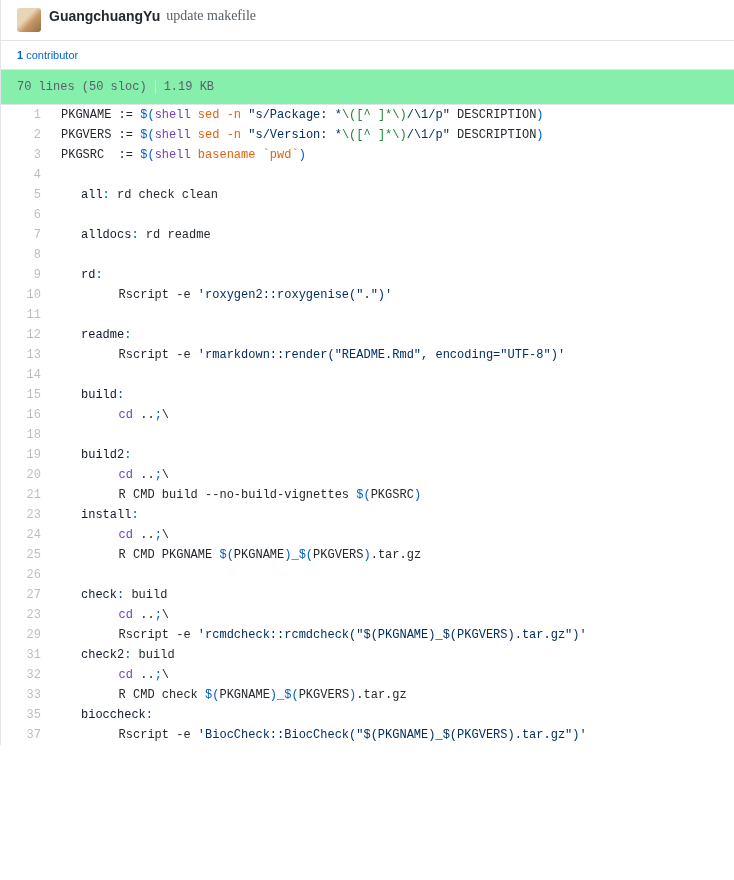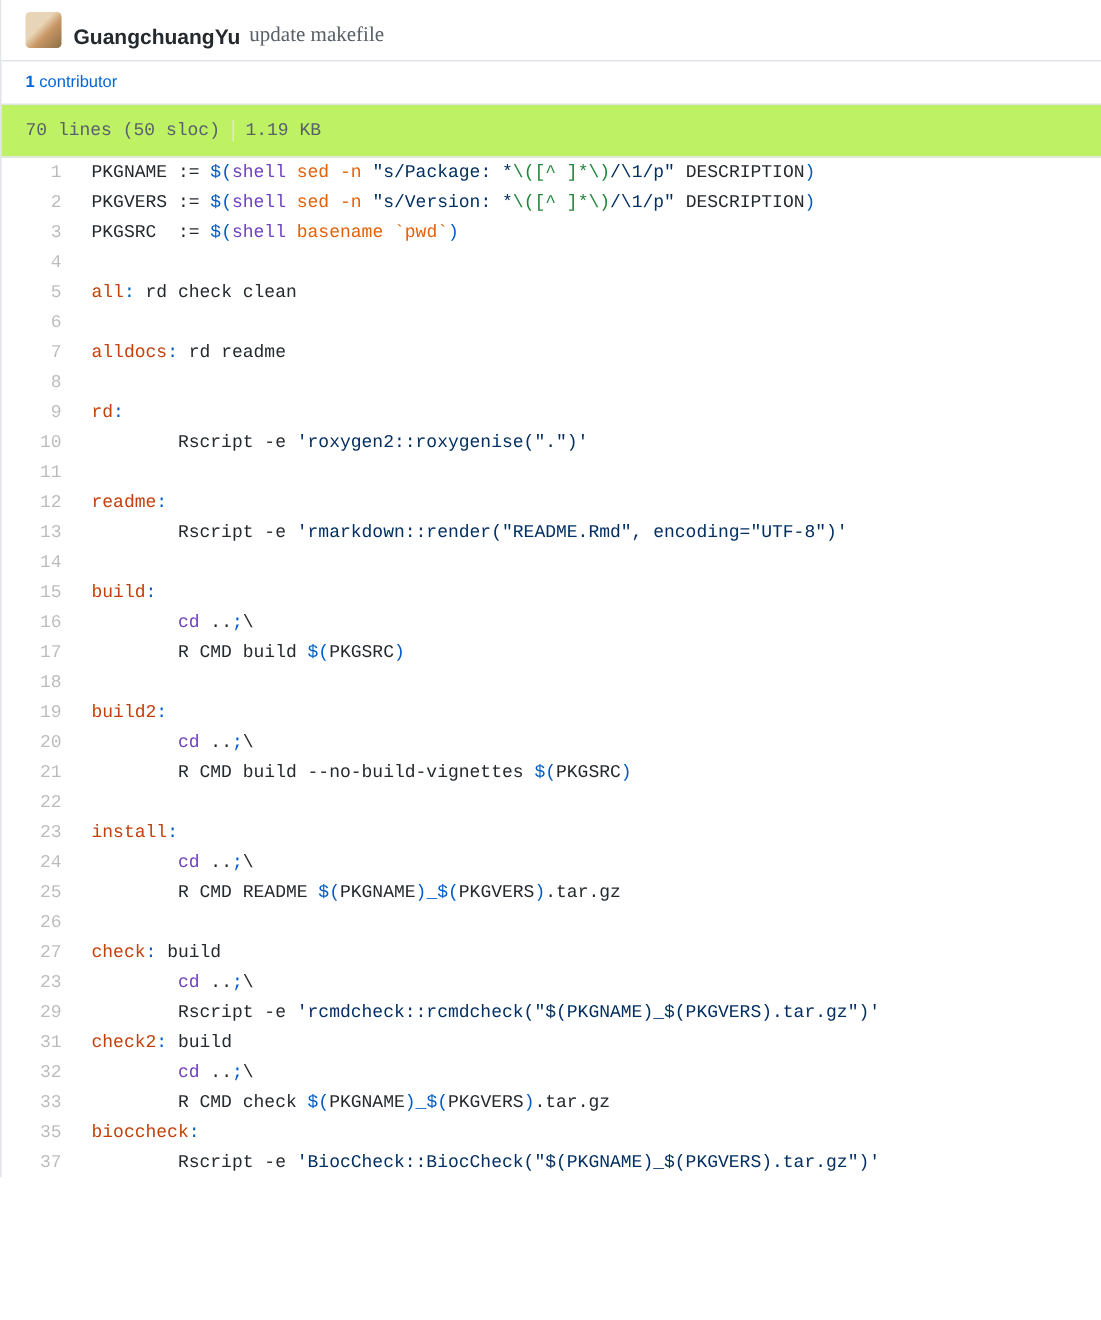--- a/index.html
+++ b/index.html
@@ -1,35 +1,35 @@
 <!DOCTYPE html>
 <html><head>
 <meta charset="utf-8">
 <style>
 * { margin:0; padding:0; box-sizing:border-box; }
 body { font-family: -apple-system, BlinkMacSystemFont, "Segoe UI", Helvetica, Arial, sans-serif; font-size:14px; color:#24292e; background:#fff; }
 .container { width:734px; border-left:1px solid #e1e4e8; }
-.commit-bar { display:flex; align-items:flex-end; padding:8px 16px; border-bottom:1px solid #e1e4e8; background:#fff; }
+.commit-bar { display:flex; align-items:flex-start; padding:8px 16px; border-bottom:1px solid #e1e4e8; background:#fff; }
 .avatar { width:24px; height:24px; border-radius:3px; background:linear-gradient(135deg,#e8d5b7 40%,#c89664 60%,#8b6f47); margin-right:8px; }
 .author { font-weight:600; color:#24292e; margin-right:6px; }
 .commit-msg { color:#586069;font-family:Liberation Serif, serif; }
 .contrib-bar { padding:8px 16px; border-bottom:1px solid #e1e4e8; font-size:11px; }
 .contrib-bar a { color:#0366d6; text-decoration:none; }
 .contrib-bar a .num { font-weight:600; }
-.file-header { padding:10px 16px; border-bottom:1px solid #e1e4e8; background:#bef264; color:#586069; font-size:12px; font-family:SFMono-Regular,Consolas,"Liberation Mono",Menlo,monospace; }
+.file-header { padding:10px 16px; border-bottom:1px solid #e1e4e8; background:#86efac; color:#586069; font-size:12px; font-family:SFMono-Regular,Consolas,"Liberation Mono",Menlo,monospace; }
 .sep { display:inline-block; width:1px; height:14px; background:#e1e4e8; margin:0 8px; vertical-align:middle; }
 .code-table { border-collapse:collapse; width:100%; font-family:SFMono-Regular,Consolas,"Liberation Mono",Menlo,monospace; font-size:12px; line-height:20px; }
 .ln { width:50px; text-align:right; padding:0 10px; color:rgba(27,31,35,0.3); user-select:none; vertical-align:top; }
 .cd { padding:0 10px; white-space:pre; vertical-align:top; }
 .k1 { color:#6f42c1; }
 .k2 { color:#005cc5; }
 .kf { color:#e36209;font-family:Liberation Mono, monospace; }
 .s1 { color:#032f62; }
 .gr { color:#22863a; }
-.tg { color:#c2410c; }
+.tg { color:#0f172a;margin-left:20px; }
 .watermark { position:absolute; left:530px; top:843px; display:flex; align-items:center; color:#d0d0d0; font-size:14px; opacity:0.7; }
 .wm-icon { width:20px; height:20px; border:1px solid #d0d0d0; border-radius:3px; margin-right:6px; }
 .wrap { position:relative; }
 </style>
 </head>
 <body>
 <div class="wrap">
 
 <div class="container">
   <div class="commit-bar">
@@ -103,54 +103,46 @@
           </tr>
           <tr>
             <td class="ln">15</td>
             <td class="cd"><span class="tg">build</span><span class="k2">:</span></td>
           </tr>
           <tr>
             <td class="ln">16</td>
             <td class="cd"><span>        </span><span class="k1">cd</span><span> ..</span><span class="k2">;</span><span>\</span></td>
           </tr>
           <tr>
-            <td class="ln">17</td>
-            <td class="cd"><span>        R CMD build </span><span class="k2">$(</span><span>PKGSRC</span><span class="k2">)</span></td>
-          </tr>
-          <tr>
             <td class="ln">18</td>
             <td class="cd"></td>
           </tr>
           <tr>
             <td class="ln">19</td>
             <td class="cd"><span class="tg">build2</span><span class="k2">:</span></td>
           </tr>
           <tr>
             <td class="ln">20</td>
             <td class="cd"><span>        </span><span class="k1">cd</span><span> ..</span><span class="k2">;</span><span>\</span></td>
           </tr>
           <tr>
             <td class="ln">21</td>
             <td class="cd"><span>        R CMD build --no-build-vignettes </span><span class="k2">$(</span><span>PKGSRC</span><span class="k2">)</span></td>
           </tr>
           <tr>
-            <td class="ln">22</td>
-            <td class="cd"></td>
-          </tr>
-          <tr>
             <td class="ln">23</td>
             <td class="cd"><span class="tg">install</span><span class="k2">:</span></td>
           </tr>
           <tr>
             <td class="ln">24</td>
             <td class="cd"><span>        </span><span class="k1">cd</span><span> ..</span><span class="k2">;</span><span>\</span></td>
           </tr>
           <tr>
             <td class="ln">25</td>
-            <td class="cd"><span>        R CMD README </span><span class="k2">$(</span><span>PKGNAME</span><span class="k2">)_$(</span><span>PKGVERS</span><span class="k2">)</span><span>.tar.gz</span></td>
+            <td class="cd"><span>        R CMD PKGNAME </span><span class="k2">$(</span><span>PKGNAME</span><span class="k2">)_$(</span><span>PKGVERS</span><span class="k2">)</span><span>.tar.gz</span></td>
           </tr>
           <tr>
             <td class="ln">26</td>
             <td class="cd"></td>
           </tr>
           <tr>
             <td class="ln">27</td>
             <td class="cd"><span class="tg">check</span><span class="k2">:</span><span> build</span></td>
           </tr>
           <tr>

